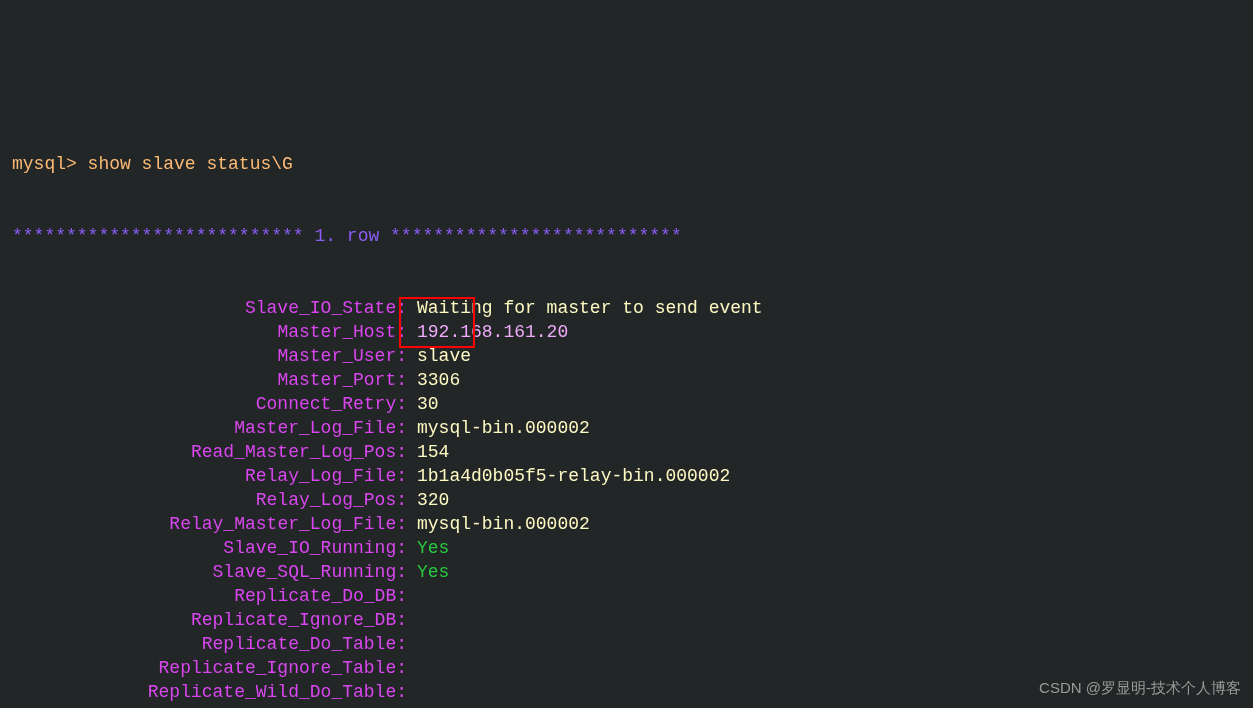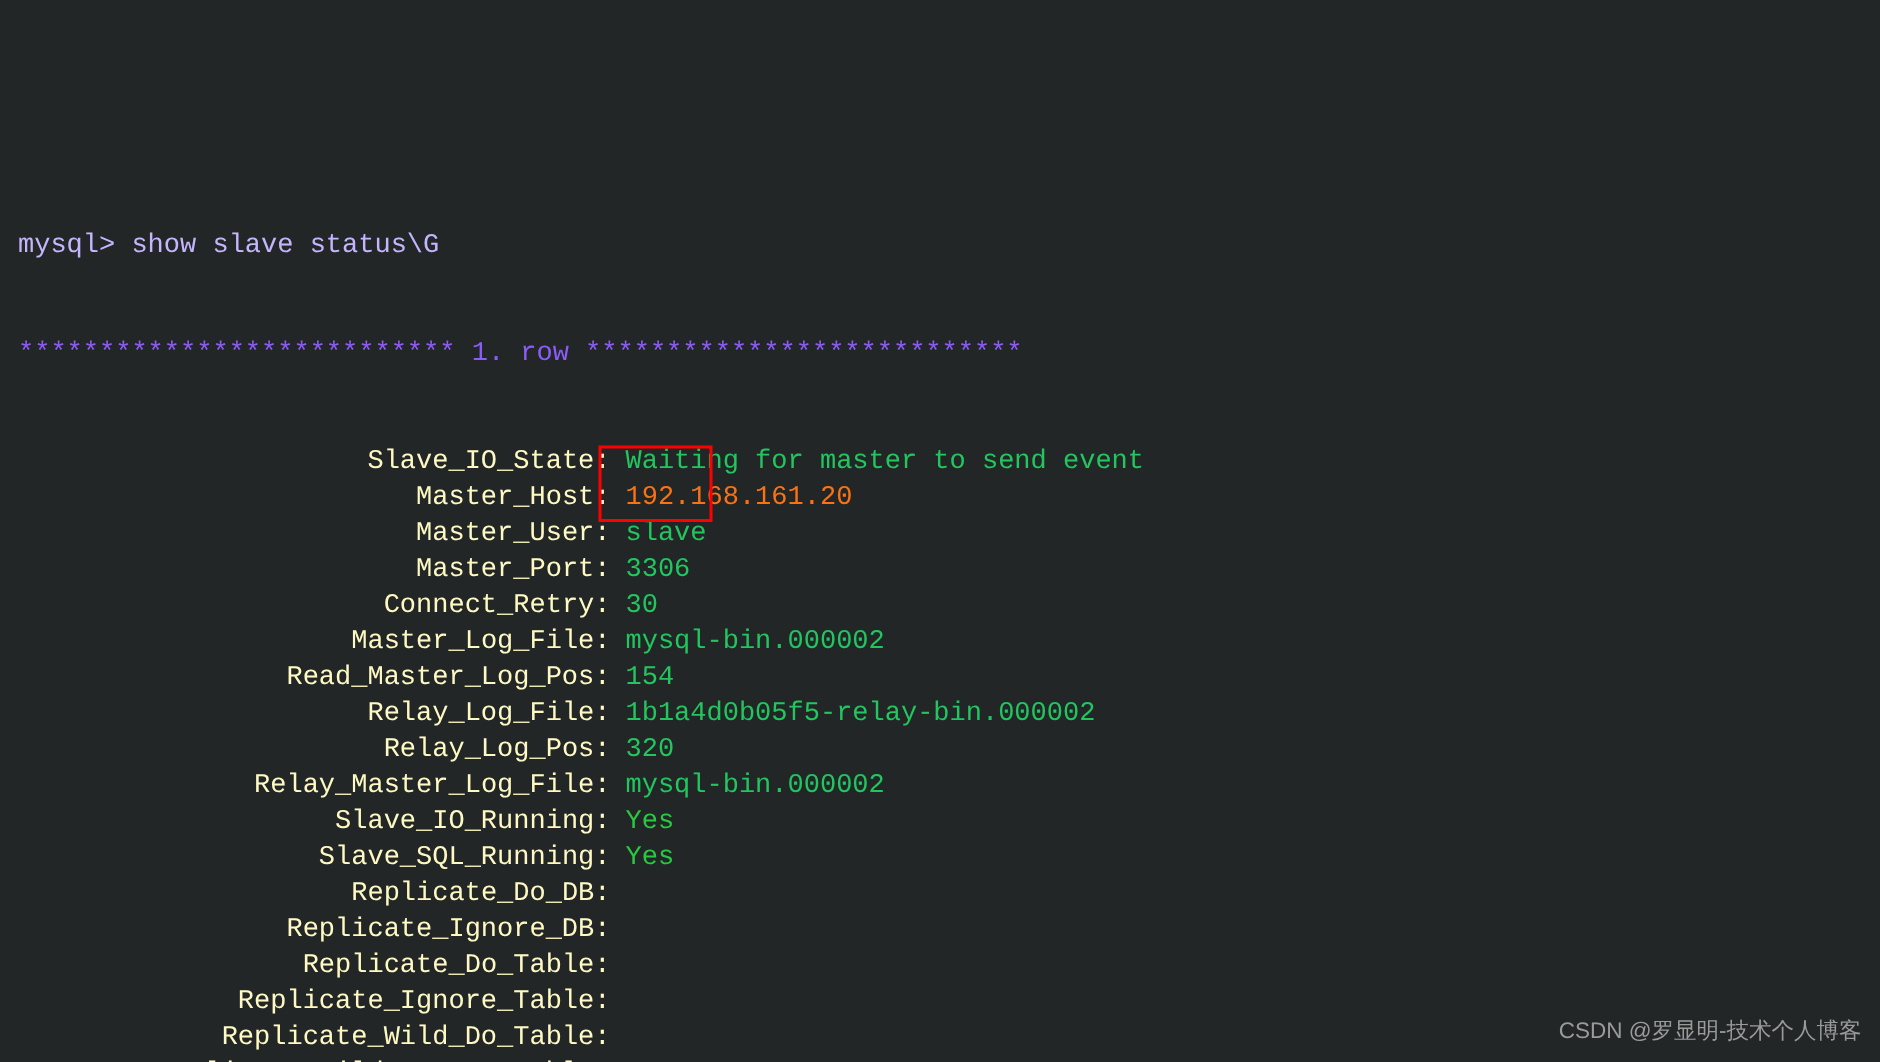--- a/index.html
+++ b/index.html
@@ -14,36 +14,36 @@
       font-size: 18px;
       line-height: 24px;
       padding: 8px 12px;
       white-space: pre;
       position: relative;
       width: 1253px;
       height: 708px;
       overflow: hidden;
     }
     .prompt {
-      color: #c4b5fd;
+      color: #fdba74;
     }
     .row {
       display: flex;
     }
     .label {
       width: 395px;
       text-align: right;
-      color: #fef9c3;
+      color: #d946ef;
     }
     .value {
       padding-left: 10px;
-      color: #22c55e;
+      color: #fef9c3;
     }
     .magenta {
-      color: #f97316;
+      color: #f0abfc;
     }
     .green {
       color: #27c93f;
       text-align: right;
     }
     .row-header {
       color: #8b5cf6;
     }
     .highlight-box {
       position: absolute;

